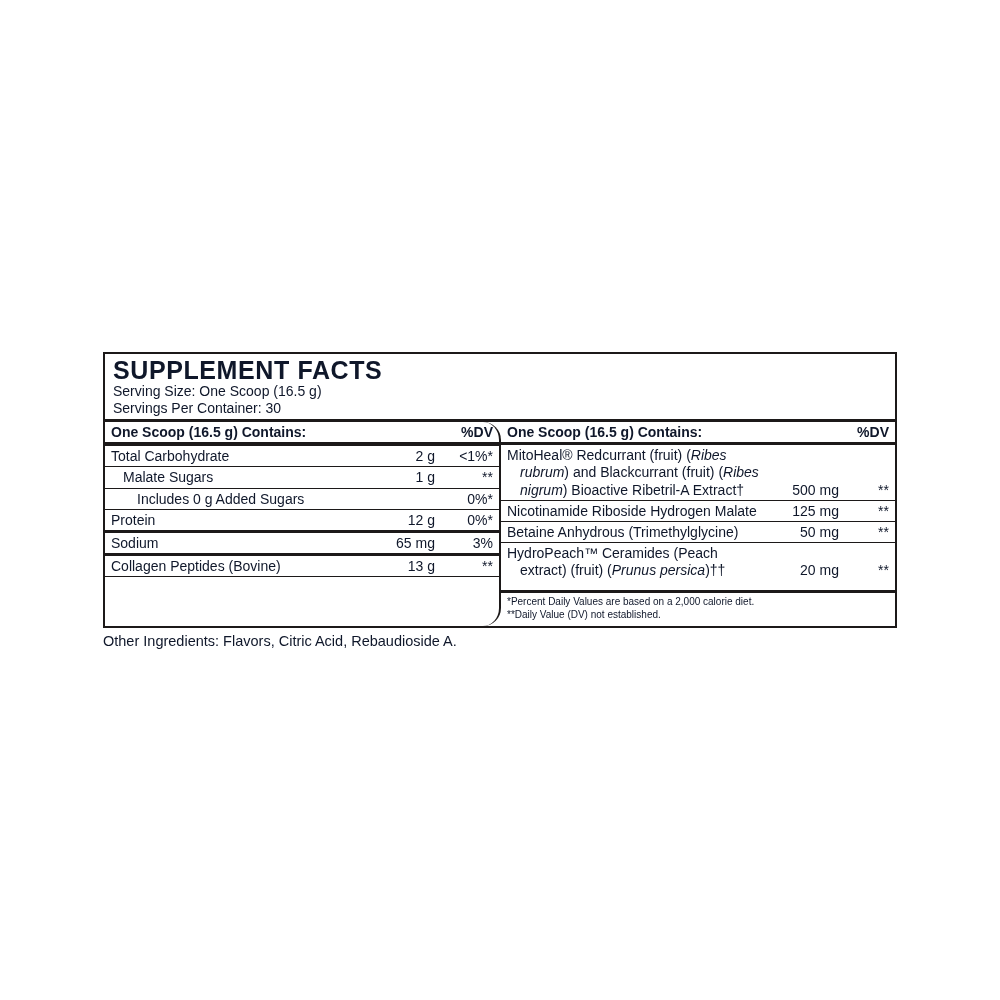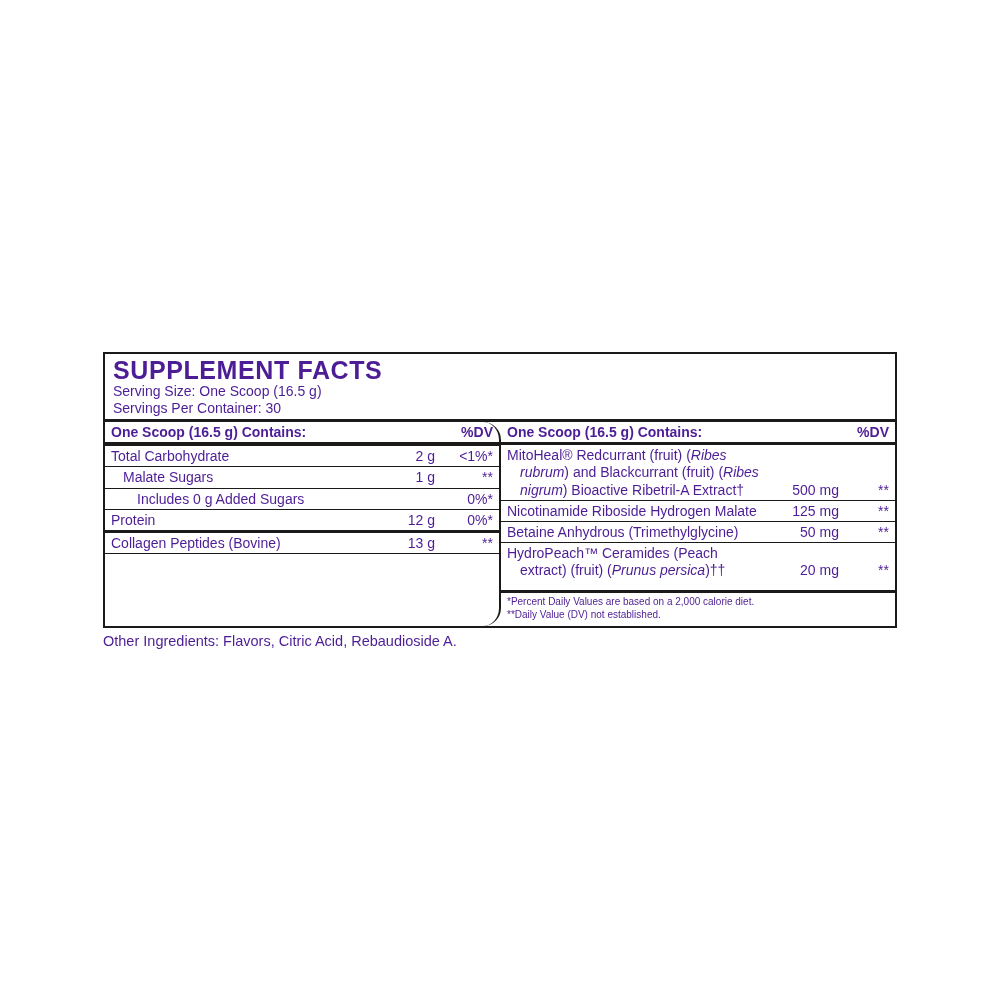--- a/index.html
+++ b/index.html
@@ -1,21 +1,21 @@
 <!DOCTYPE html>
 <html><head>
 <meta charset="utf-8">
 <style>
   html,body{margin:0;padding:0;}
   .page{
     position:relative;
     width:1000px;height:1000px;
     background:#ffffff;
     font-family:"Liberation Sans", sans-serif;
-    color:#4c1d95;
+    color:#0f172a;
   }
   .panel{
     position:absolute;
     left:103px;top:352px;
     width:794px;height:276px;
     box-sizing:border-box;
     border:2px solid #1c1919;
     background:#ffffff;
     display:flex;flex-direction:column;
   }
@@ -107,20 +107,25 @@
             <div class="row sep-thin">
               <div class="name indent-2"><span>Includes 0 g Added Sugars</span></div>
               <div class="amount"></div>
               <div class="dv">0%*</div>
             </div>
             <div class="row sep-thin">
               <div class="name"><span>Protein</span></div>
               <div class="amount">12 g</div>
               <div class="dv">0%*</div>
             </div>
+            <div class="row sep-thick">
+              <div class="name"><span>Sodium</span></div>
+              <div class="amount">65 mg</div>
+              <div class="dv">3%</div>
+            </div>
             <div class="row sep-thick last">
               <div class="name"><span>Collagen Peptides (Bovine)</span></div>
               <div class="amount">13 g</div>
               <div class="dv">**</div>
             </div>
           </div>
       </div>
 
       <div class="col col-right">
         <div class="col-head">

